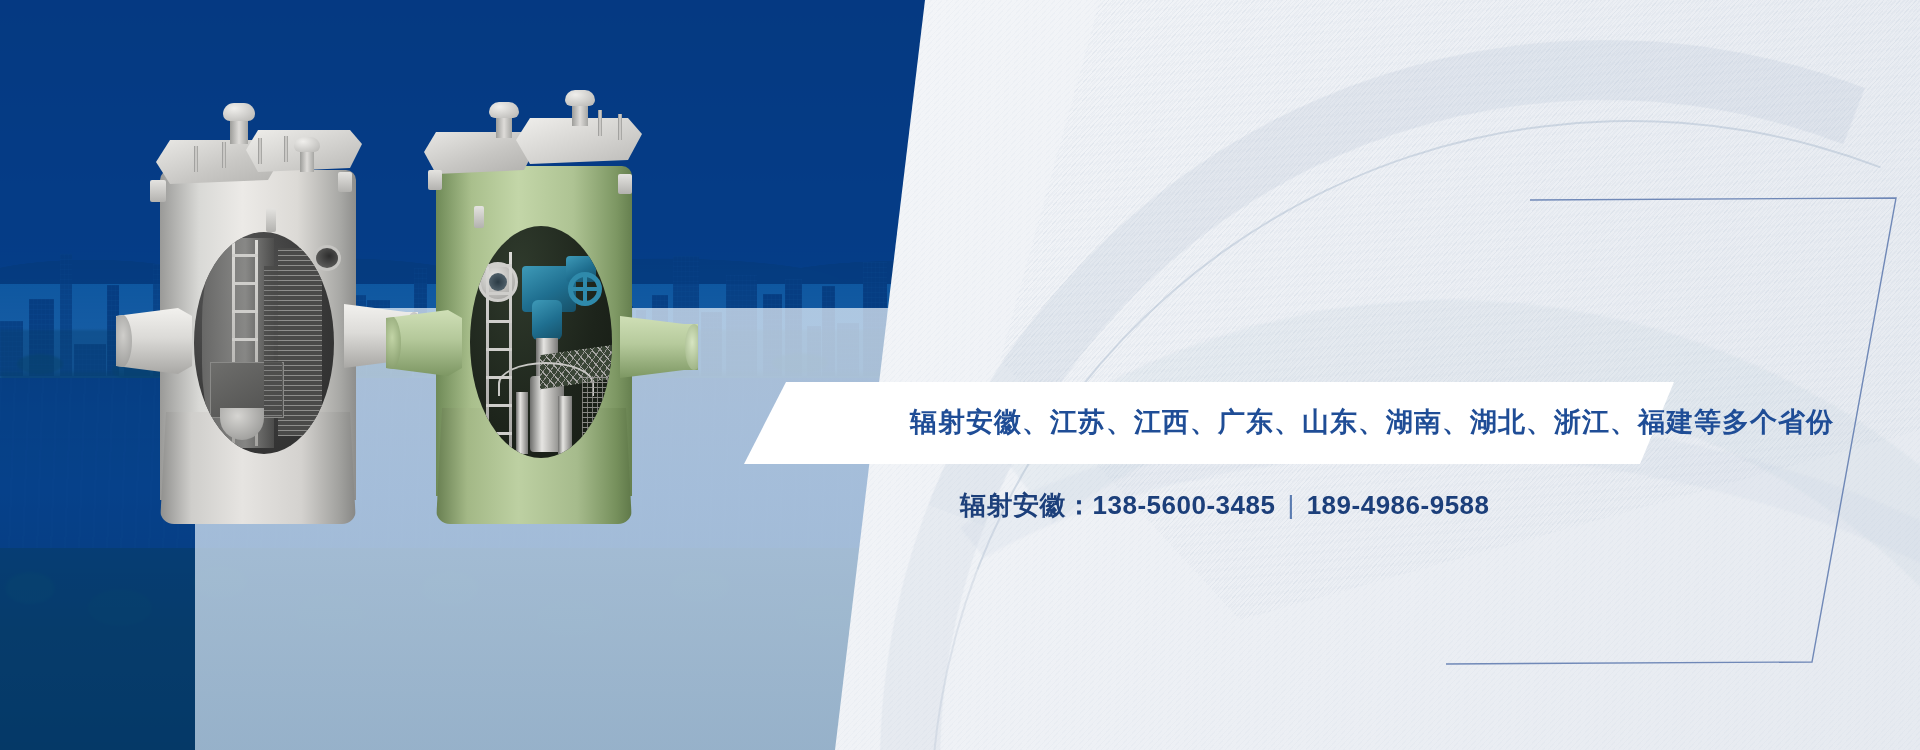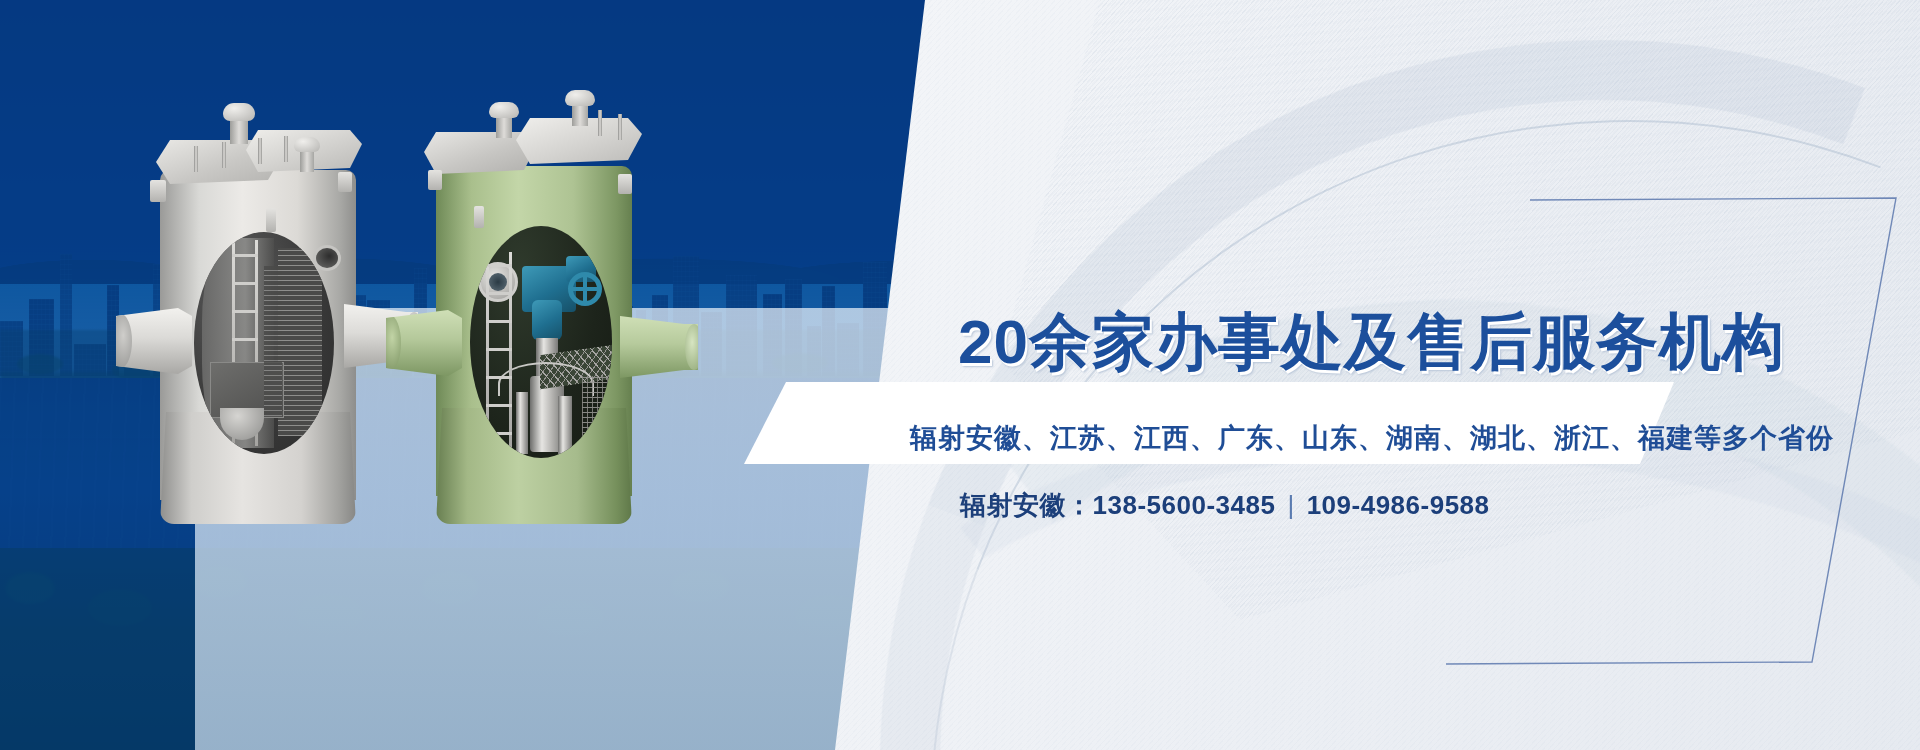--- a/index.html
+++ b/index.html
@@ -158,21 +158,21 @@
   }
   .subbar {
     position:absolute; left:744px; top:382px; width:930px; height:82px;
     background:#ffffff;
     clip-path:polygon(42px 0, 930px 0, 896px 82px, 0 82px);
     box-shadow:0 2px 6px #00000012;
   }
   .subbar-text {
     position:absolute; left:910px; top:404px;
     font-size:27px; font-weight:700; letter-spacing:1px;
-    color:#1f4d96; white-space:nowrap;margin-top:16px;
+    color:#1f4d96; white-space:nowrap;
   }
   .phone {
     position:absolute; left:960px; top:488px;
     font-size:26px; font-weight:700; letter-spacing:.5px;
     color:#1c3f7a; white-space:nowrap;
   }
   .phone .sep { color:#5a7bb0; padding:0 12px; font-weight:400; }
 
   
   .prod { position:absolute; }
@@ -512,22 +512,21 @@
     <div class="gr-vent"></div>
     <div class="gr-vent2"></div>
     <div class="g-rod" style="left:186px;top:6px;"></div>
     <div class="g-rod" style="left:206px;top:10px;"></div>
     <div class="g-tab" style="left:16px;top:66px;width:14px;height:20px;"></div>
     <div class="g-tab" style="left:206px;top:70px;width:14px;height:20px;"></div>
     <div class="g-tab" style="left:62px;top:102px;width:10px;height:22px;"></div>
   </div>
 
 
-  <div class="headline">20余家办事处及售后服务机构</div>
 
   <div class="subbar"></div>
   <div class="subbar-text">辐射安徽、江苏、江西、广东、山东、湖南、湖北、浙江、福建等多个省份</div>
 
   <div class="phone">
-    <span>辐射安徽：</span><span>138-5600-3485</span><span class="sep">|</span><span>109-4986-9588</span>
+    <span>辐射安徽：</span><span>138-5600-3485</span><span class="sep">|</span><span>189-4986-9588</span>
   </div>
 
 </div>
 
 </body></html>

